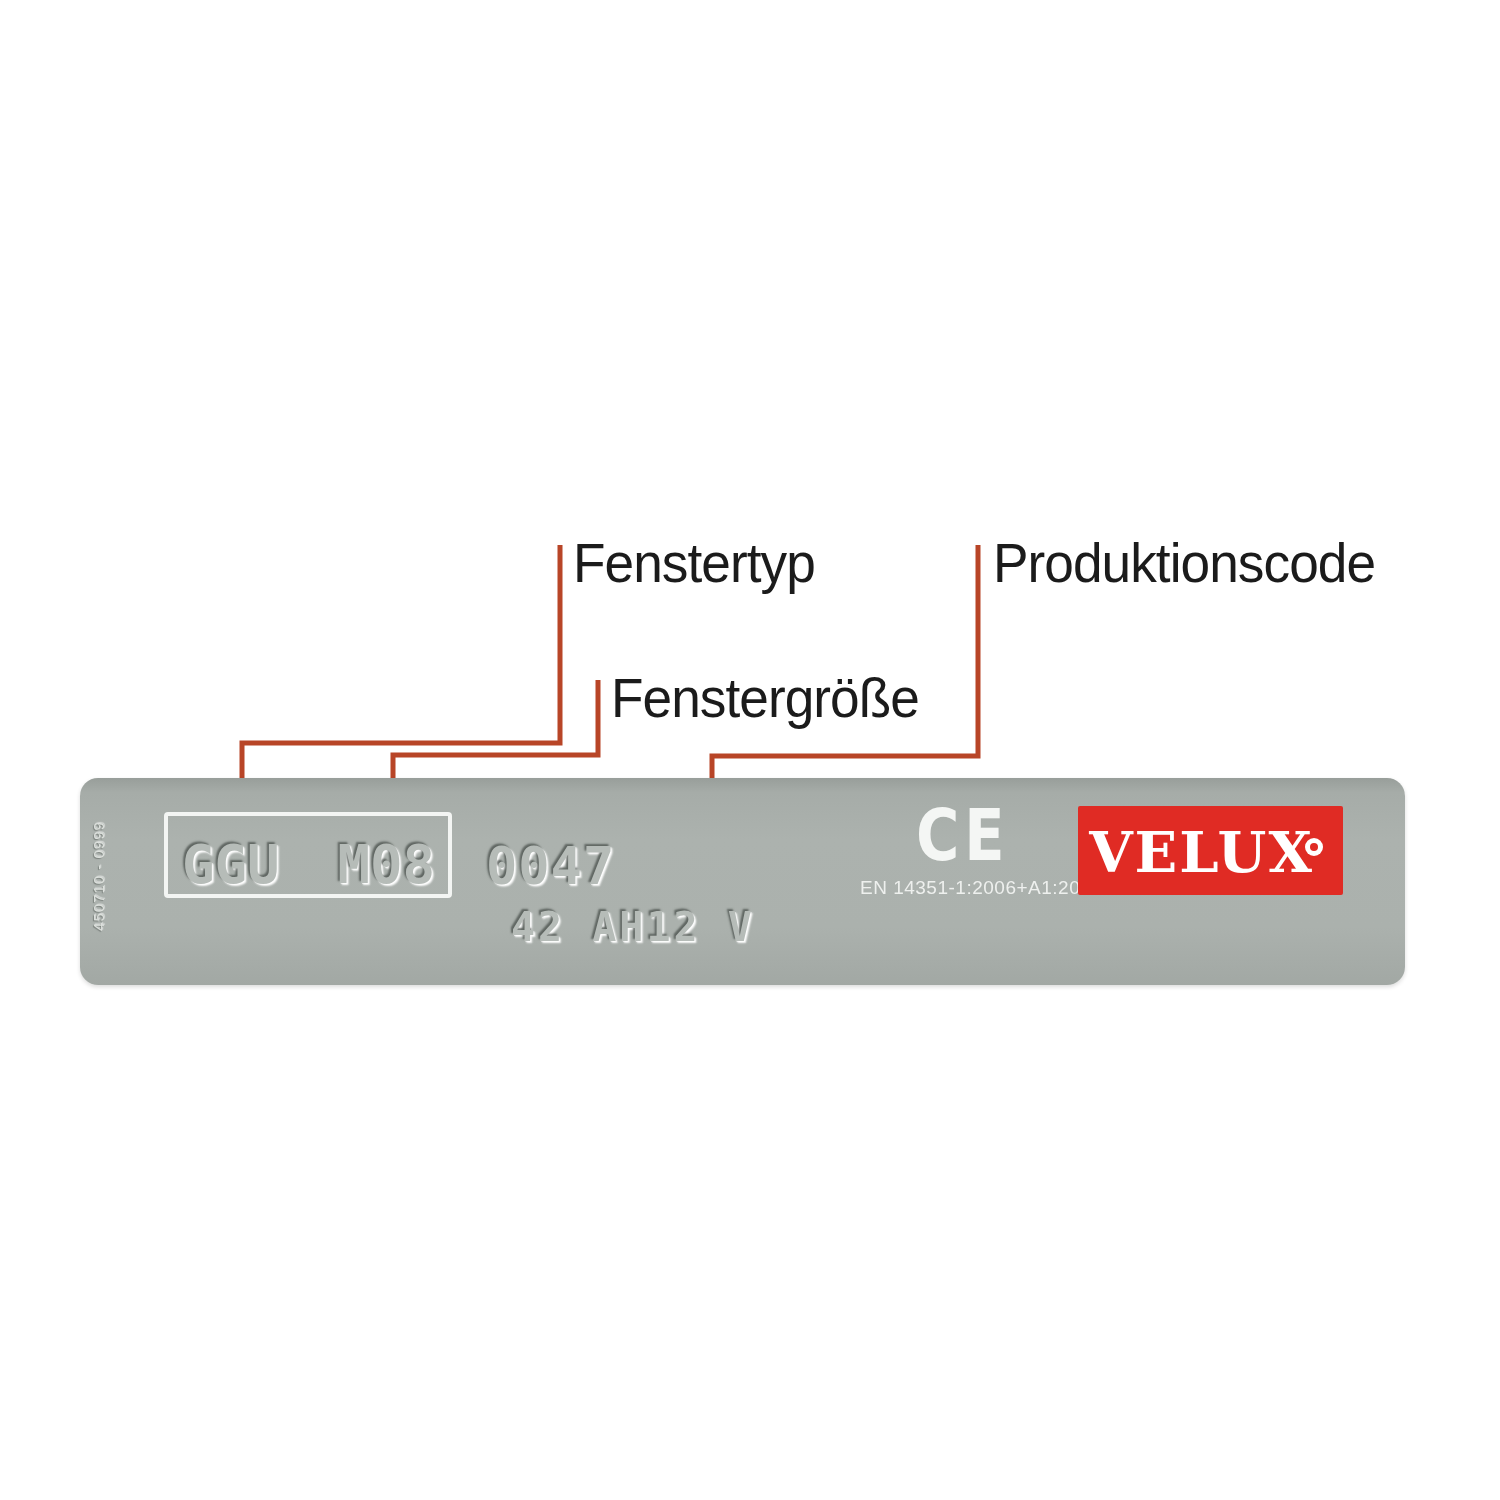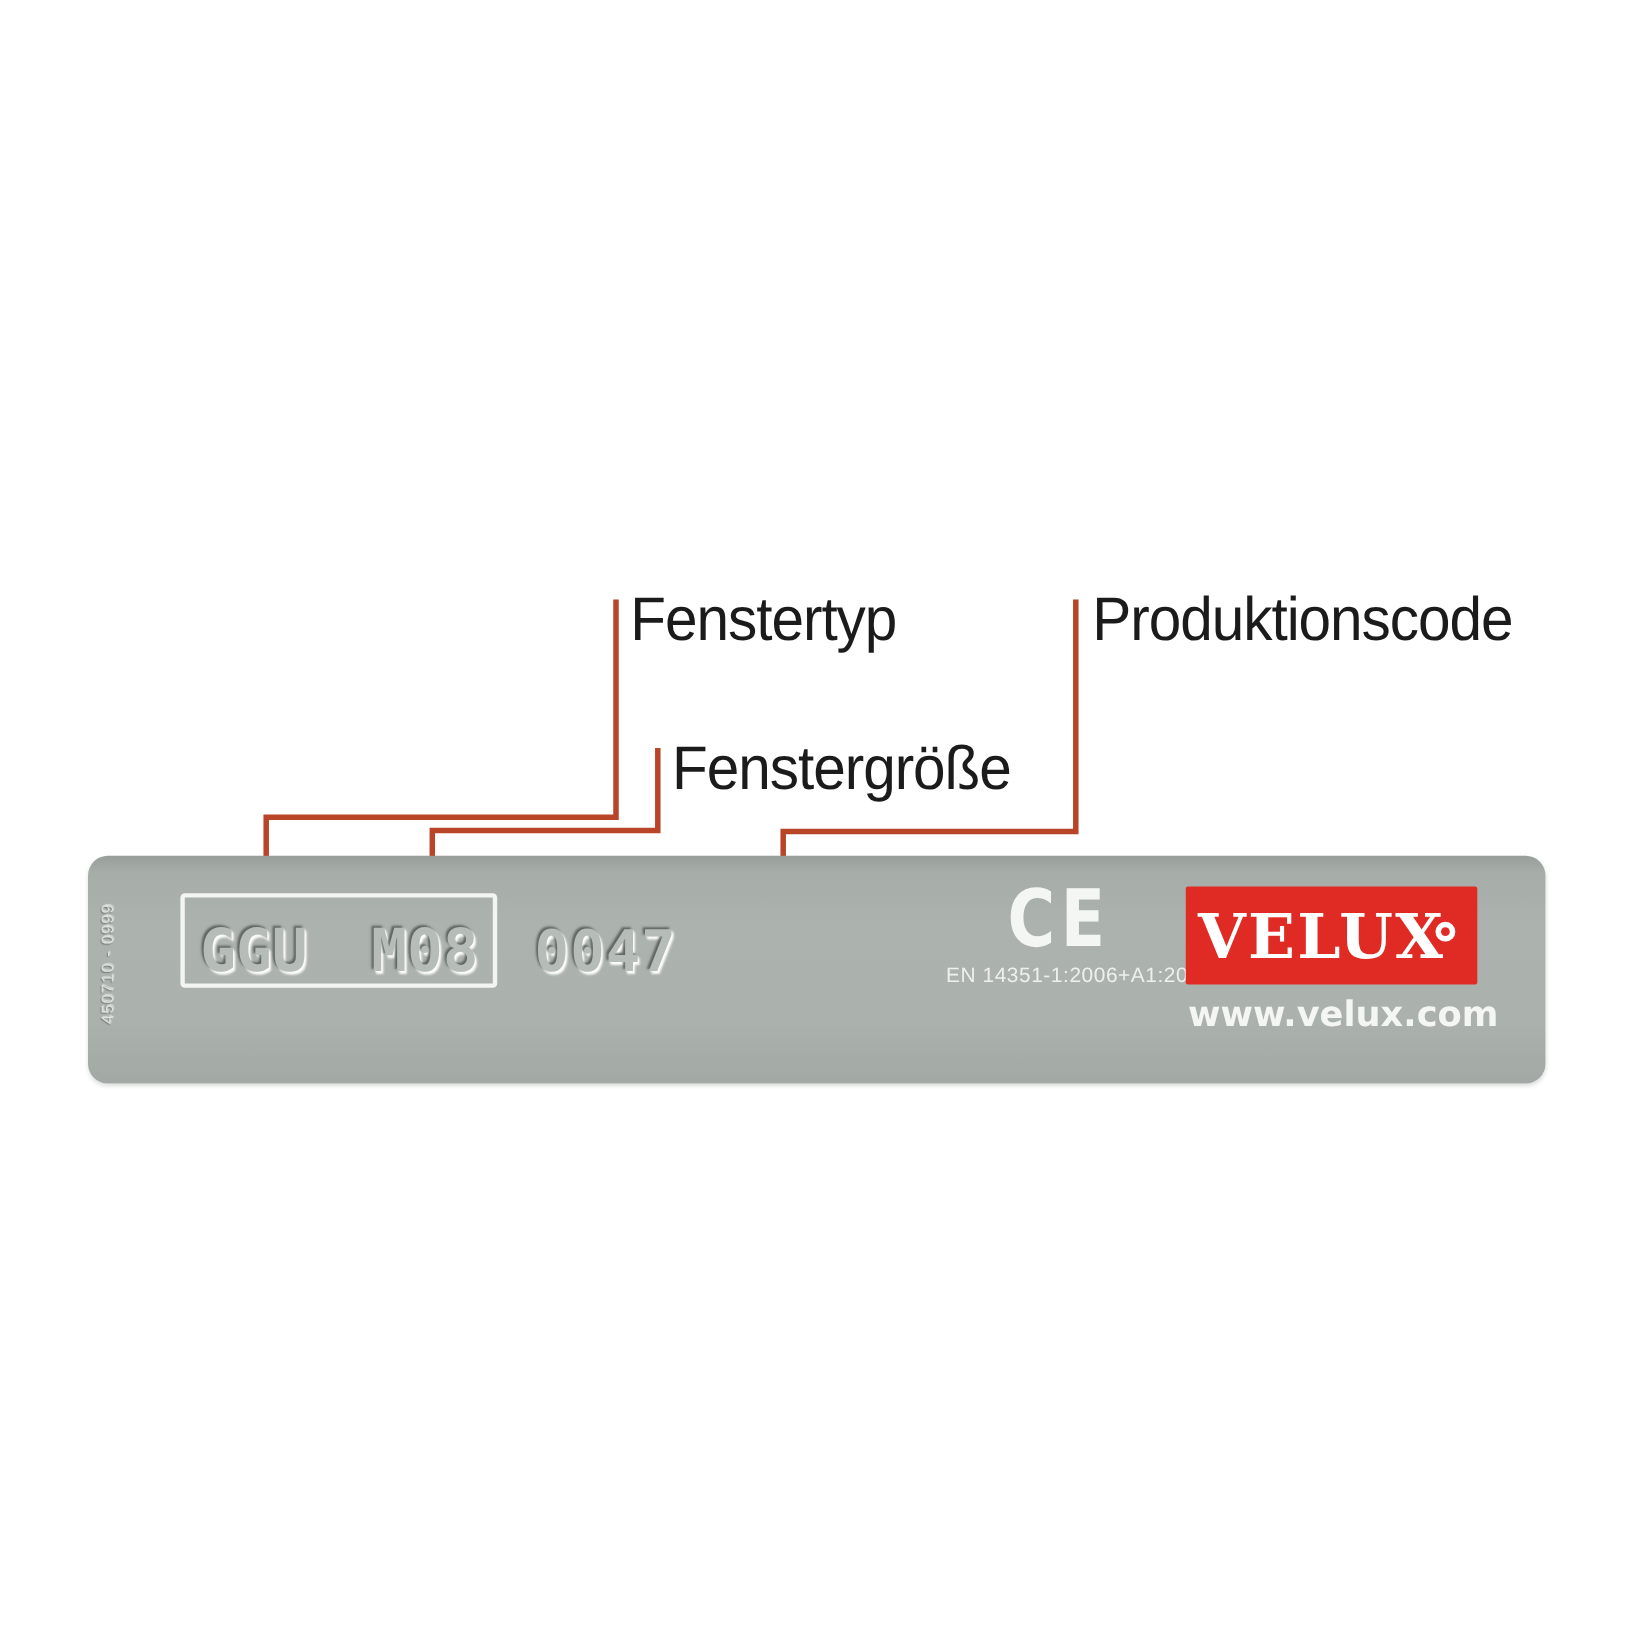--- a/index.html
+++ b/index.html
@@ -165,27 +165,27 @@
 
   <div id="type-size-box"></div>
 
   <div id="code-row-1">
     <span class="emboss">GGU</span>
     <span class="emboss">M08</span>
   </div>
 
   <div id="variant-code" class="emboss">0047</div>
 
+  <div id="production-code" class="emboss">42 AH12 V</div>
 
   <div id="ce-mark">CE</div>
 
   <div id="standard-text">EN 14351-1:2006+A1:2010</div>
 
   <div id="velux-logo">
     <span id="velux-brand">VELUX</span>
   </div>
   <div id="registered-icon">
     <span class="dot"></span>
   </div>
 
-  <div id="velux-website">www.velux.com</div>
 
 </div>
 
 </body></html>

